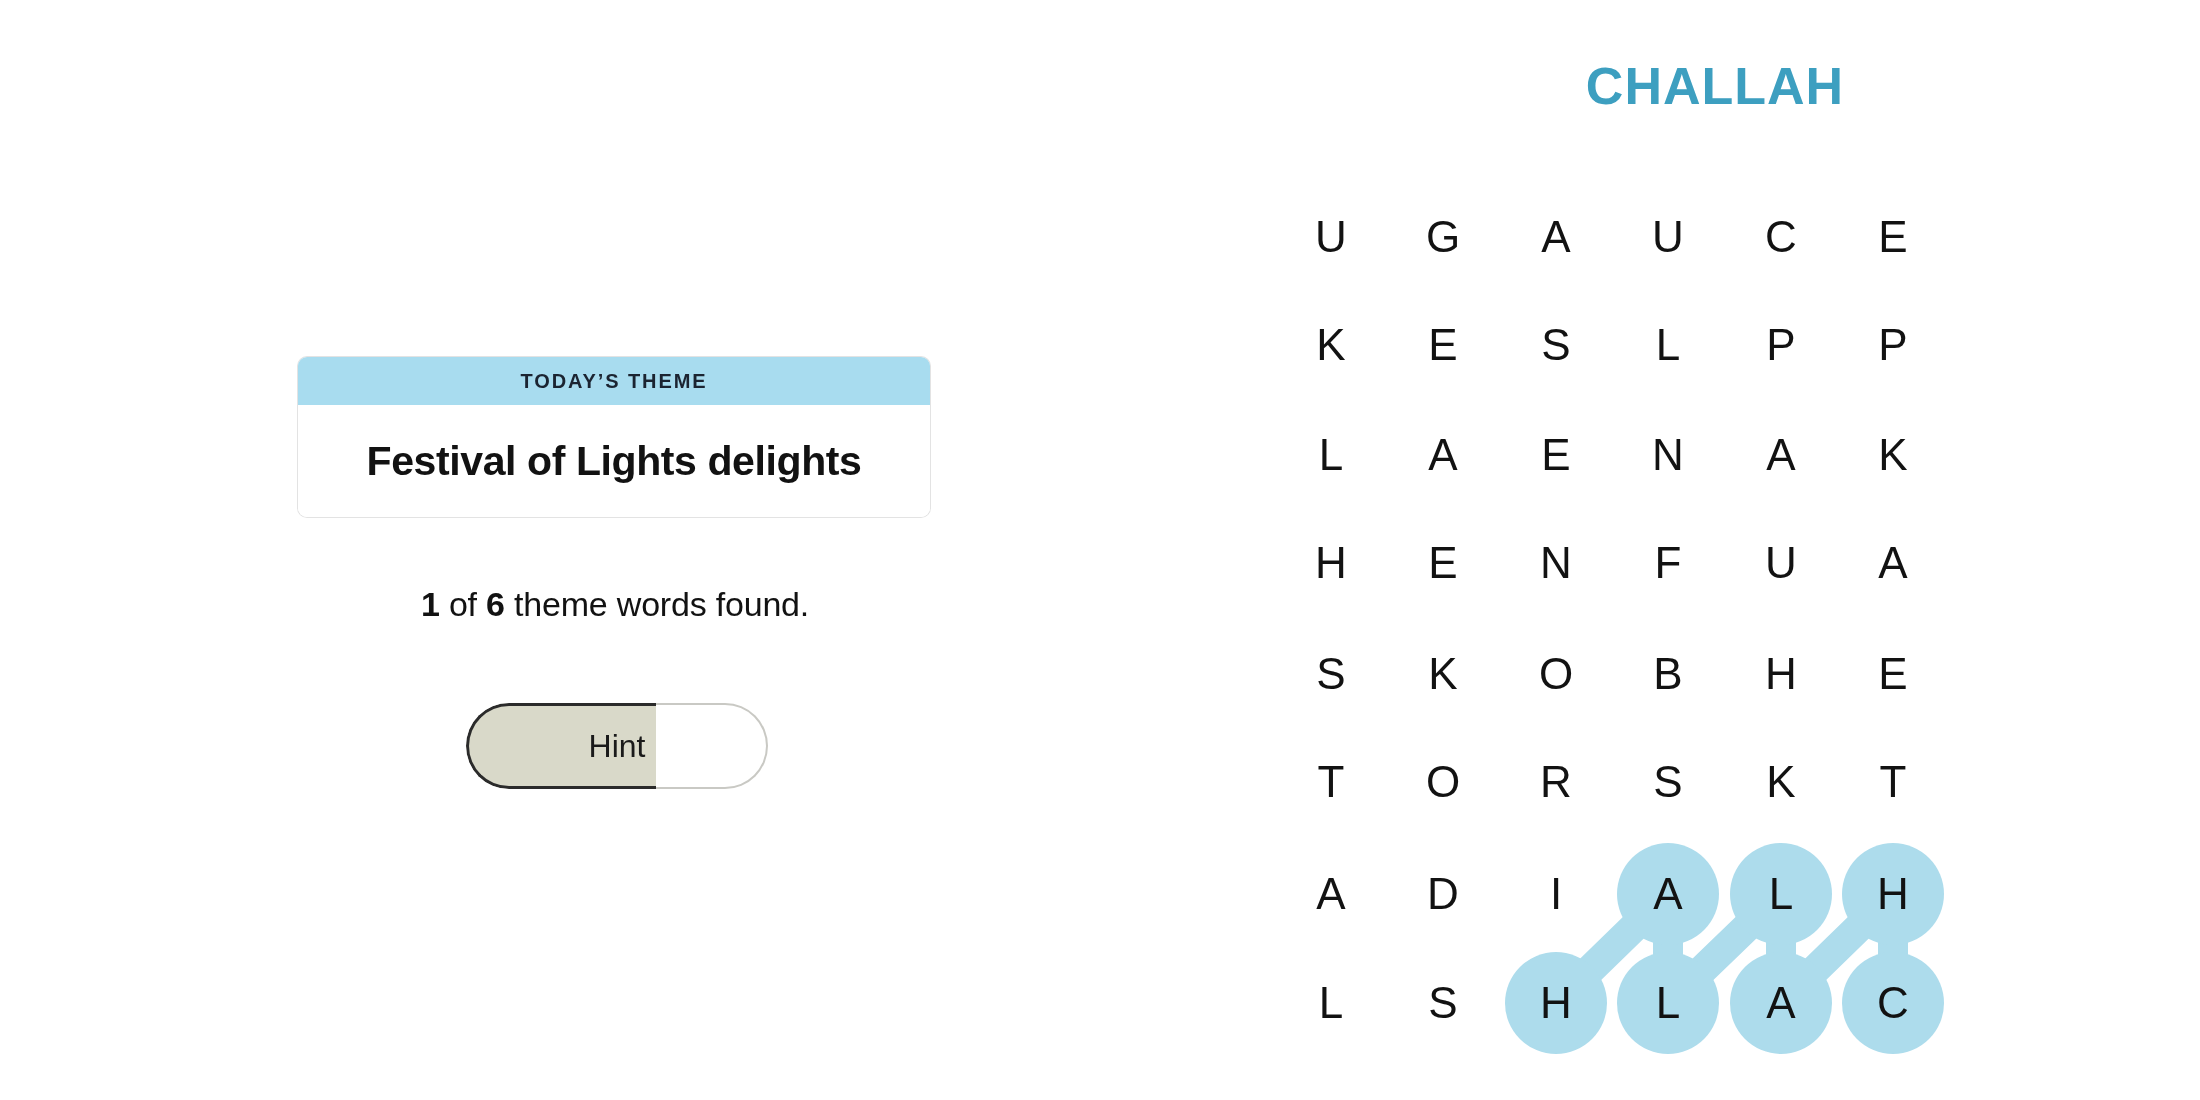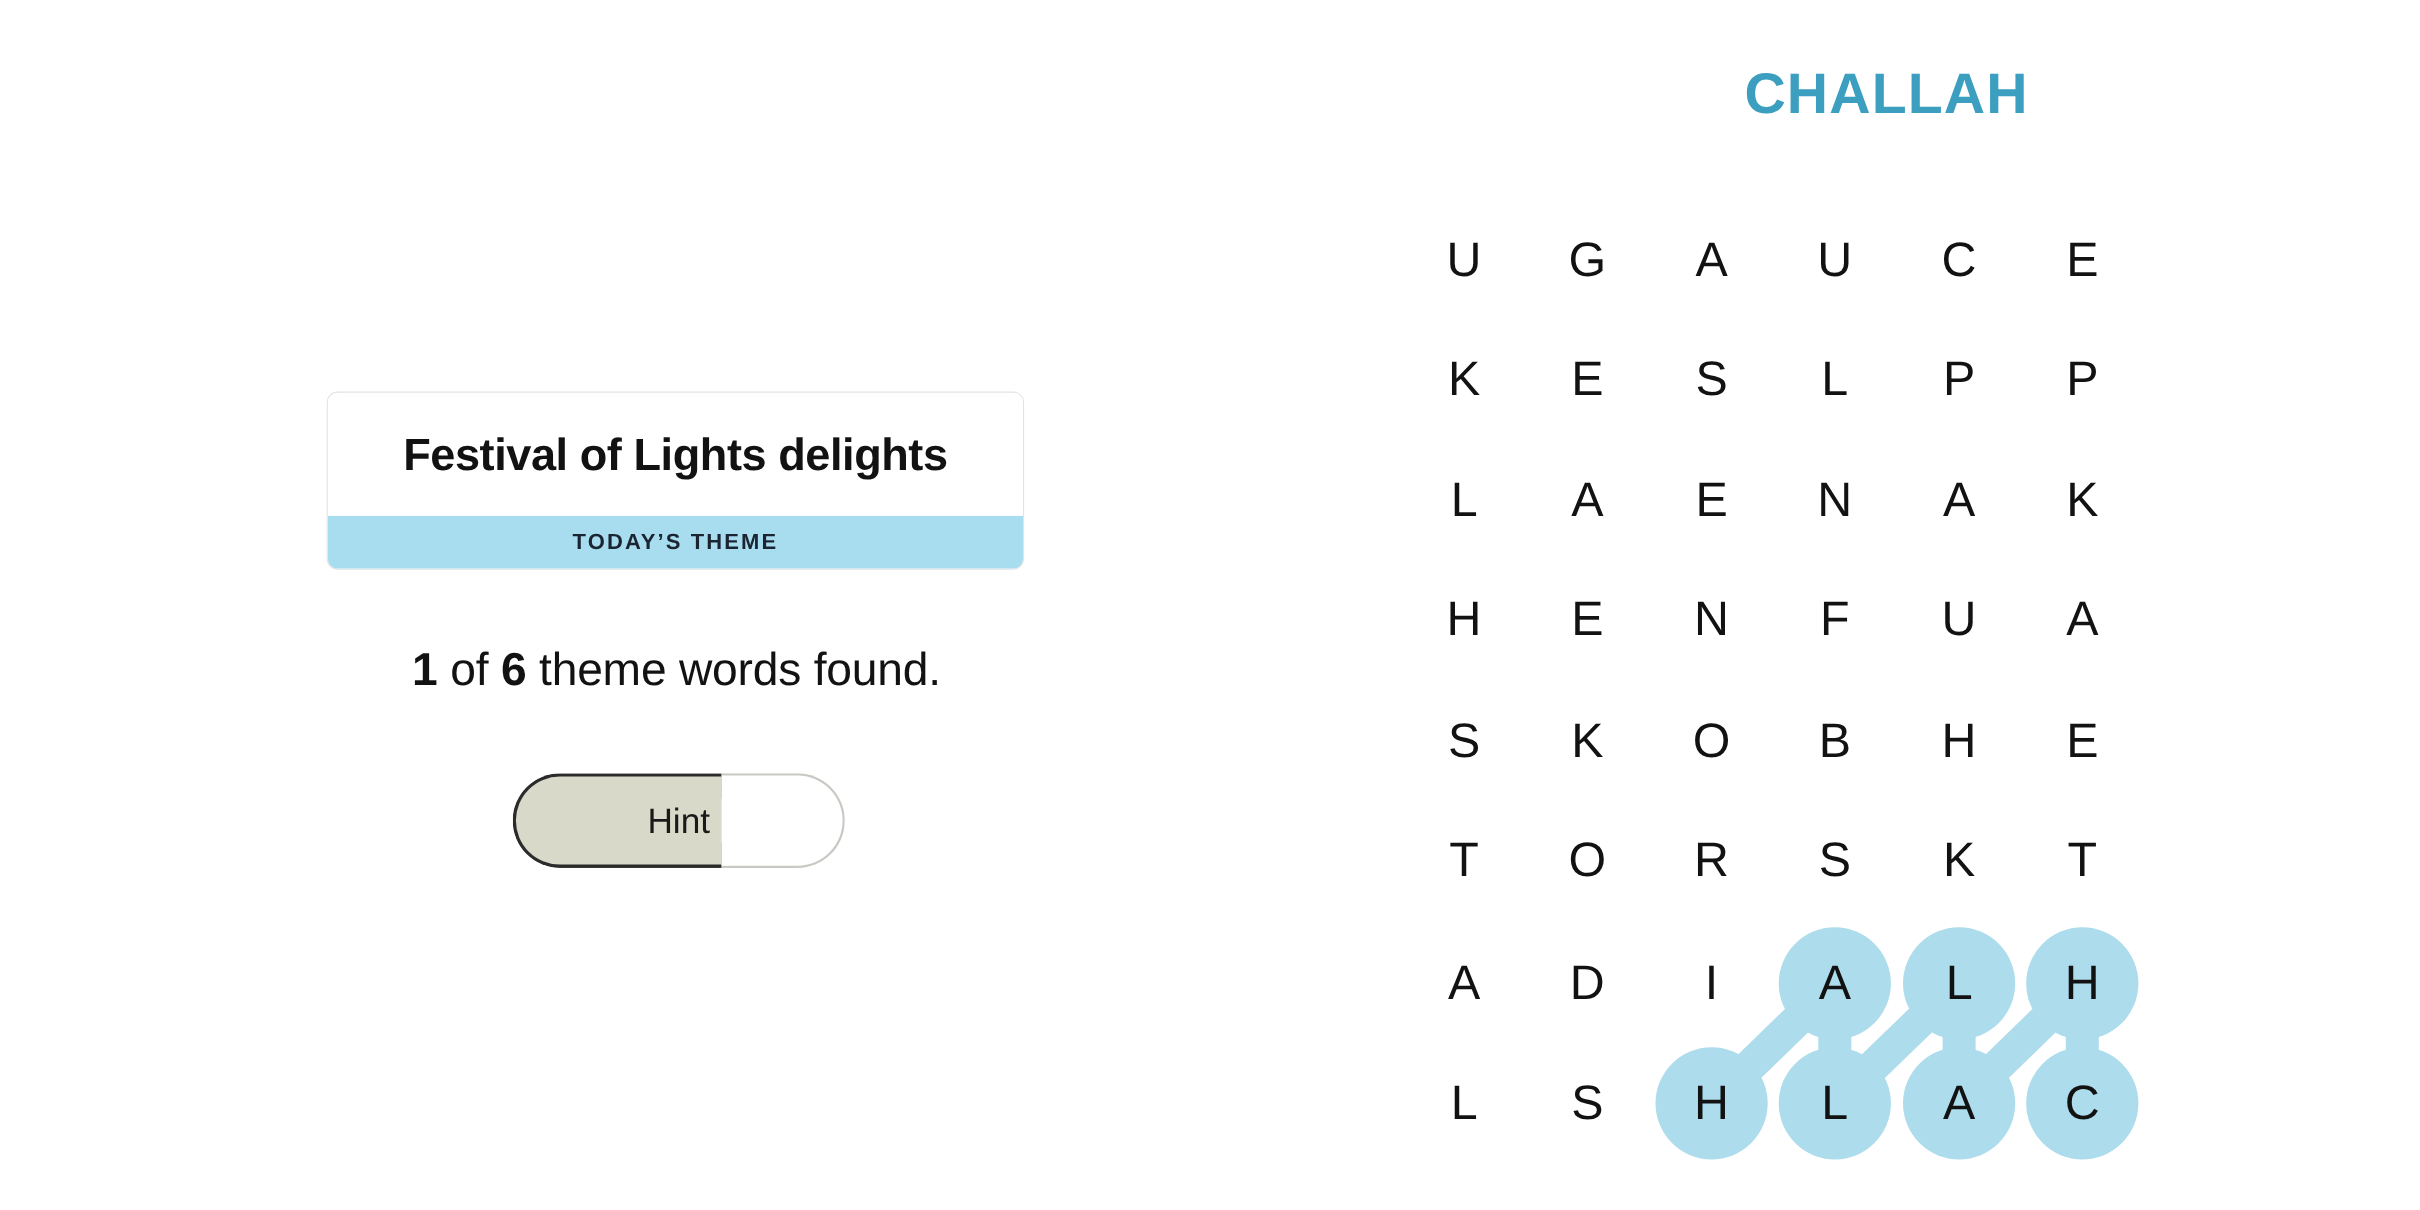--- a/index.html
+++ b/index.html
@@ -63,21 +63,21 @@
     letter-spacing: -0.4px;
     font-family: "Liberation Sans", sans-serif;
   }
 
   #progress-line {
     position: absolute;
     left: 0;
     top: 585px;
     width: 1230px;
     text-align: center;
-    font-size: 42px;
+    font-size: 34px;
     color: #121212;
     font-family: "Liberation Sans", sans-serif;
     letter-spacing: -0.2px;
   }
   #progress-line b { font-weight: bold; }
 
   #hint-button {
     position: absolute;
     left: 466px;
     top: 693px;
@@ -172,25 +172,25 @@
     cursor: pointer;
     user-select: none;
   }
 </style>
 </head>
 <body>
 
 <div id="left-panel">
 
   <div id="theme-card">
+    <div id="theme-card-header" style="background: rgb(168, 220, 239);">
+      <span id="theme-card-header-label">TODAY’S THEME</span>
+    </div>
     <div id="theme-card-body">
       <span id="theme-card-text">Festival of Lights delights</span>
-    </div>
-    <div id="theme-card-header" style="background: rgb(168, 220, 239);">
-      <span id="theme-card-header-label">TODAY’S THEME</span>
     </div>
   </div>
 
   <div id="progress-line">
     <b>1</b><span> of </span><b>6</b><span> theme words found.</span>
   </div>
 
   <button id="hint-button">
     <span id="hint-fill" style="width: 63%; background: rgb(217, 217, 201);"></span>
     <span id="hint-label">Hint</span>

